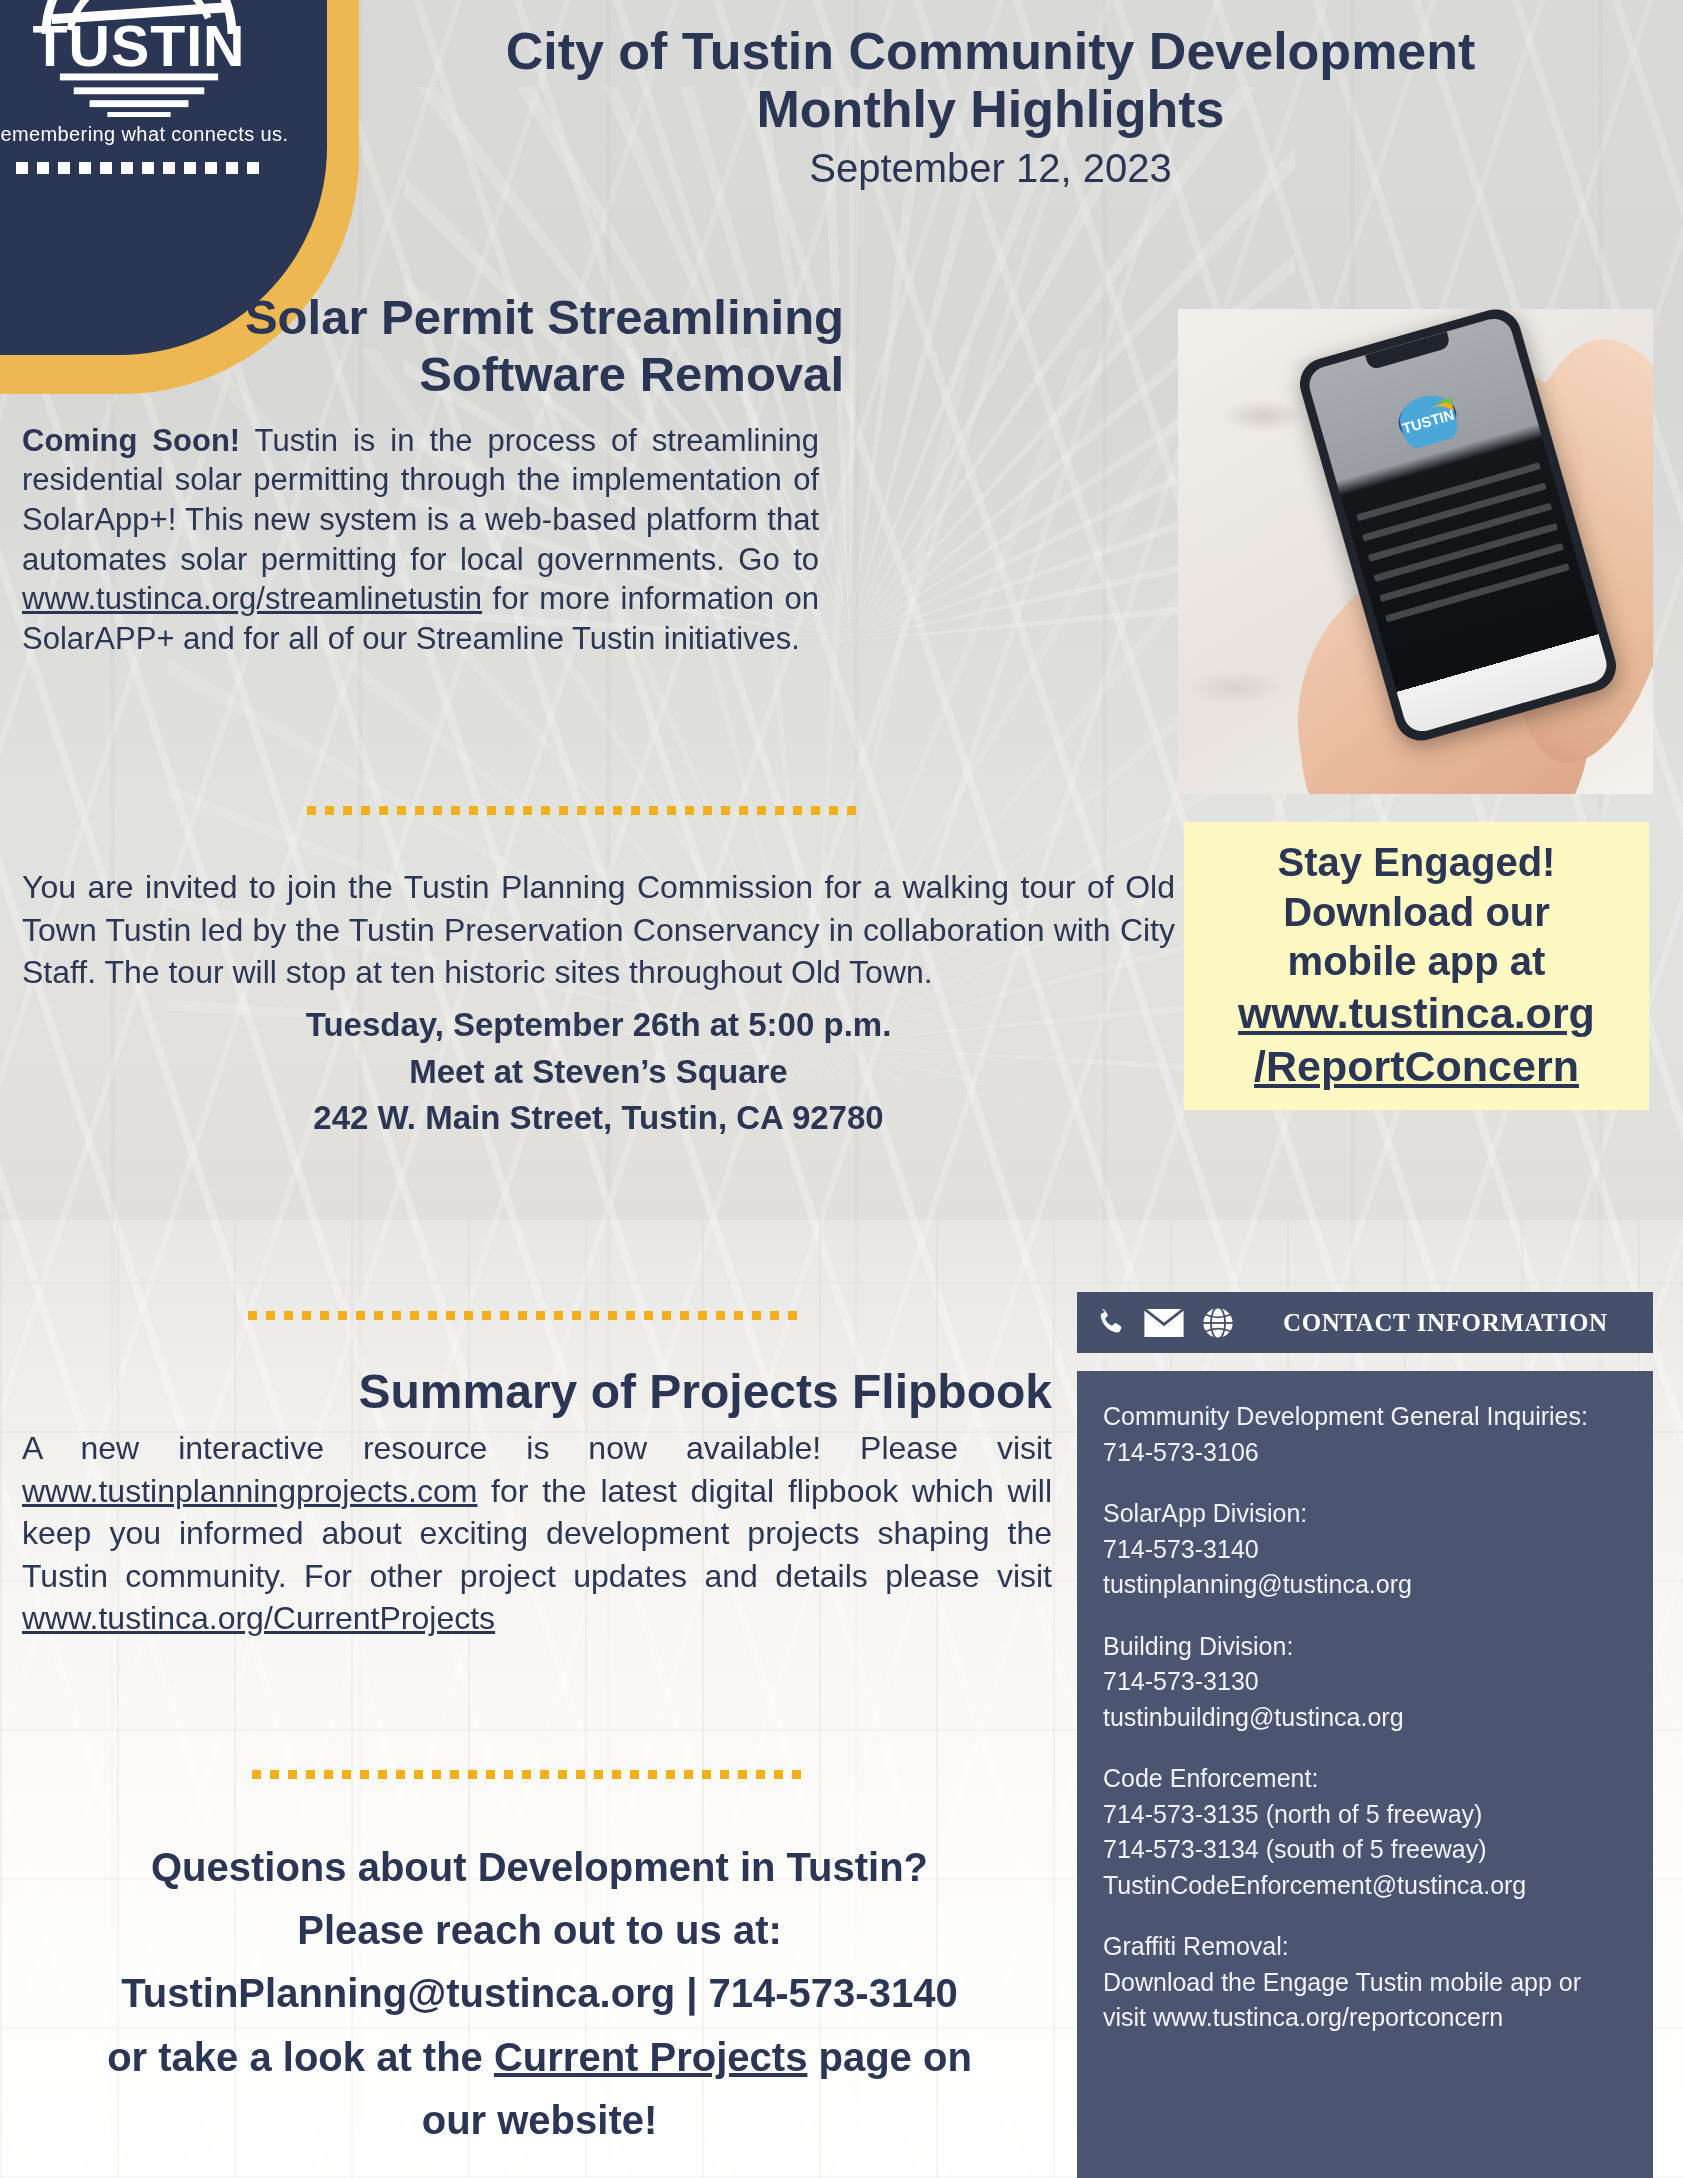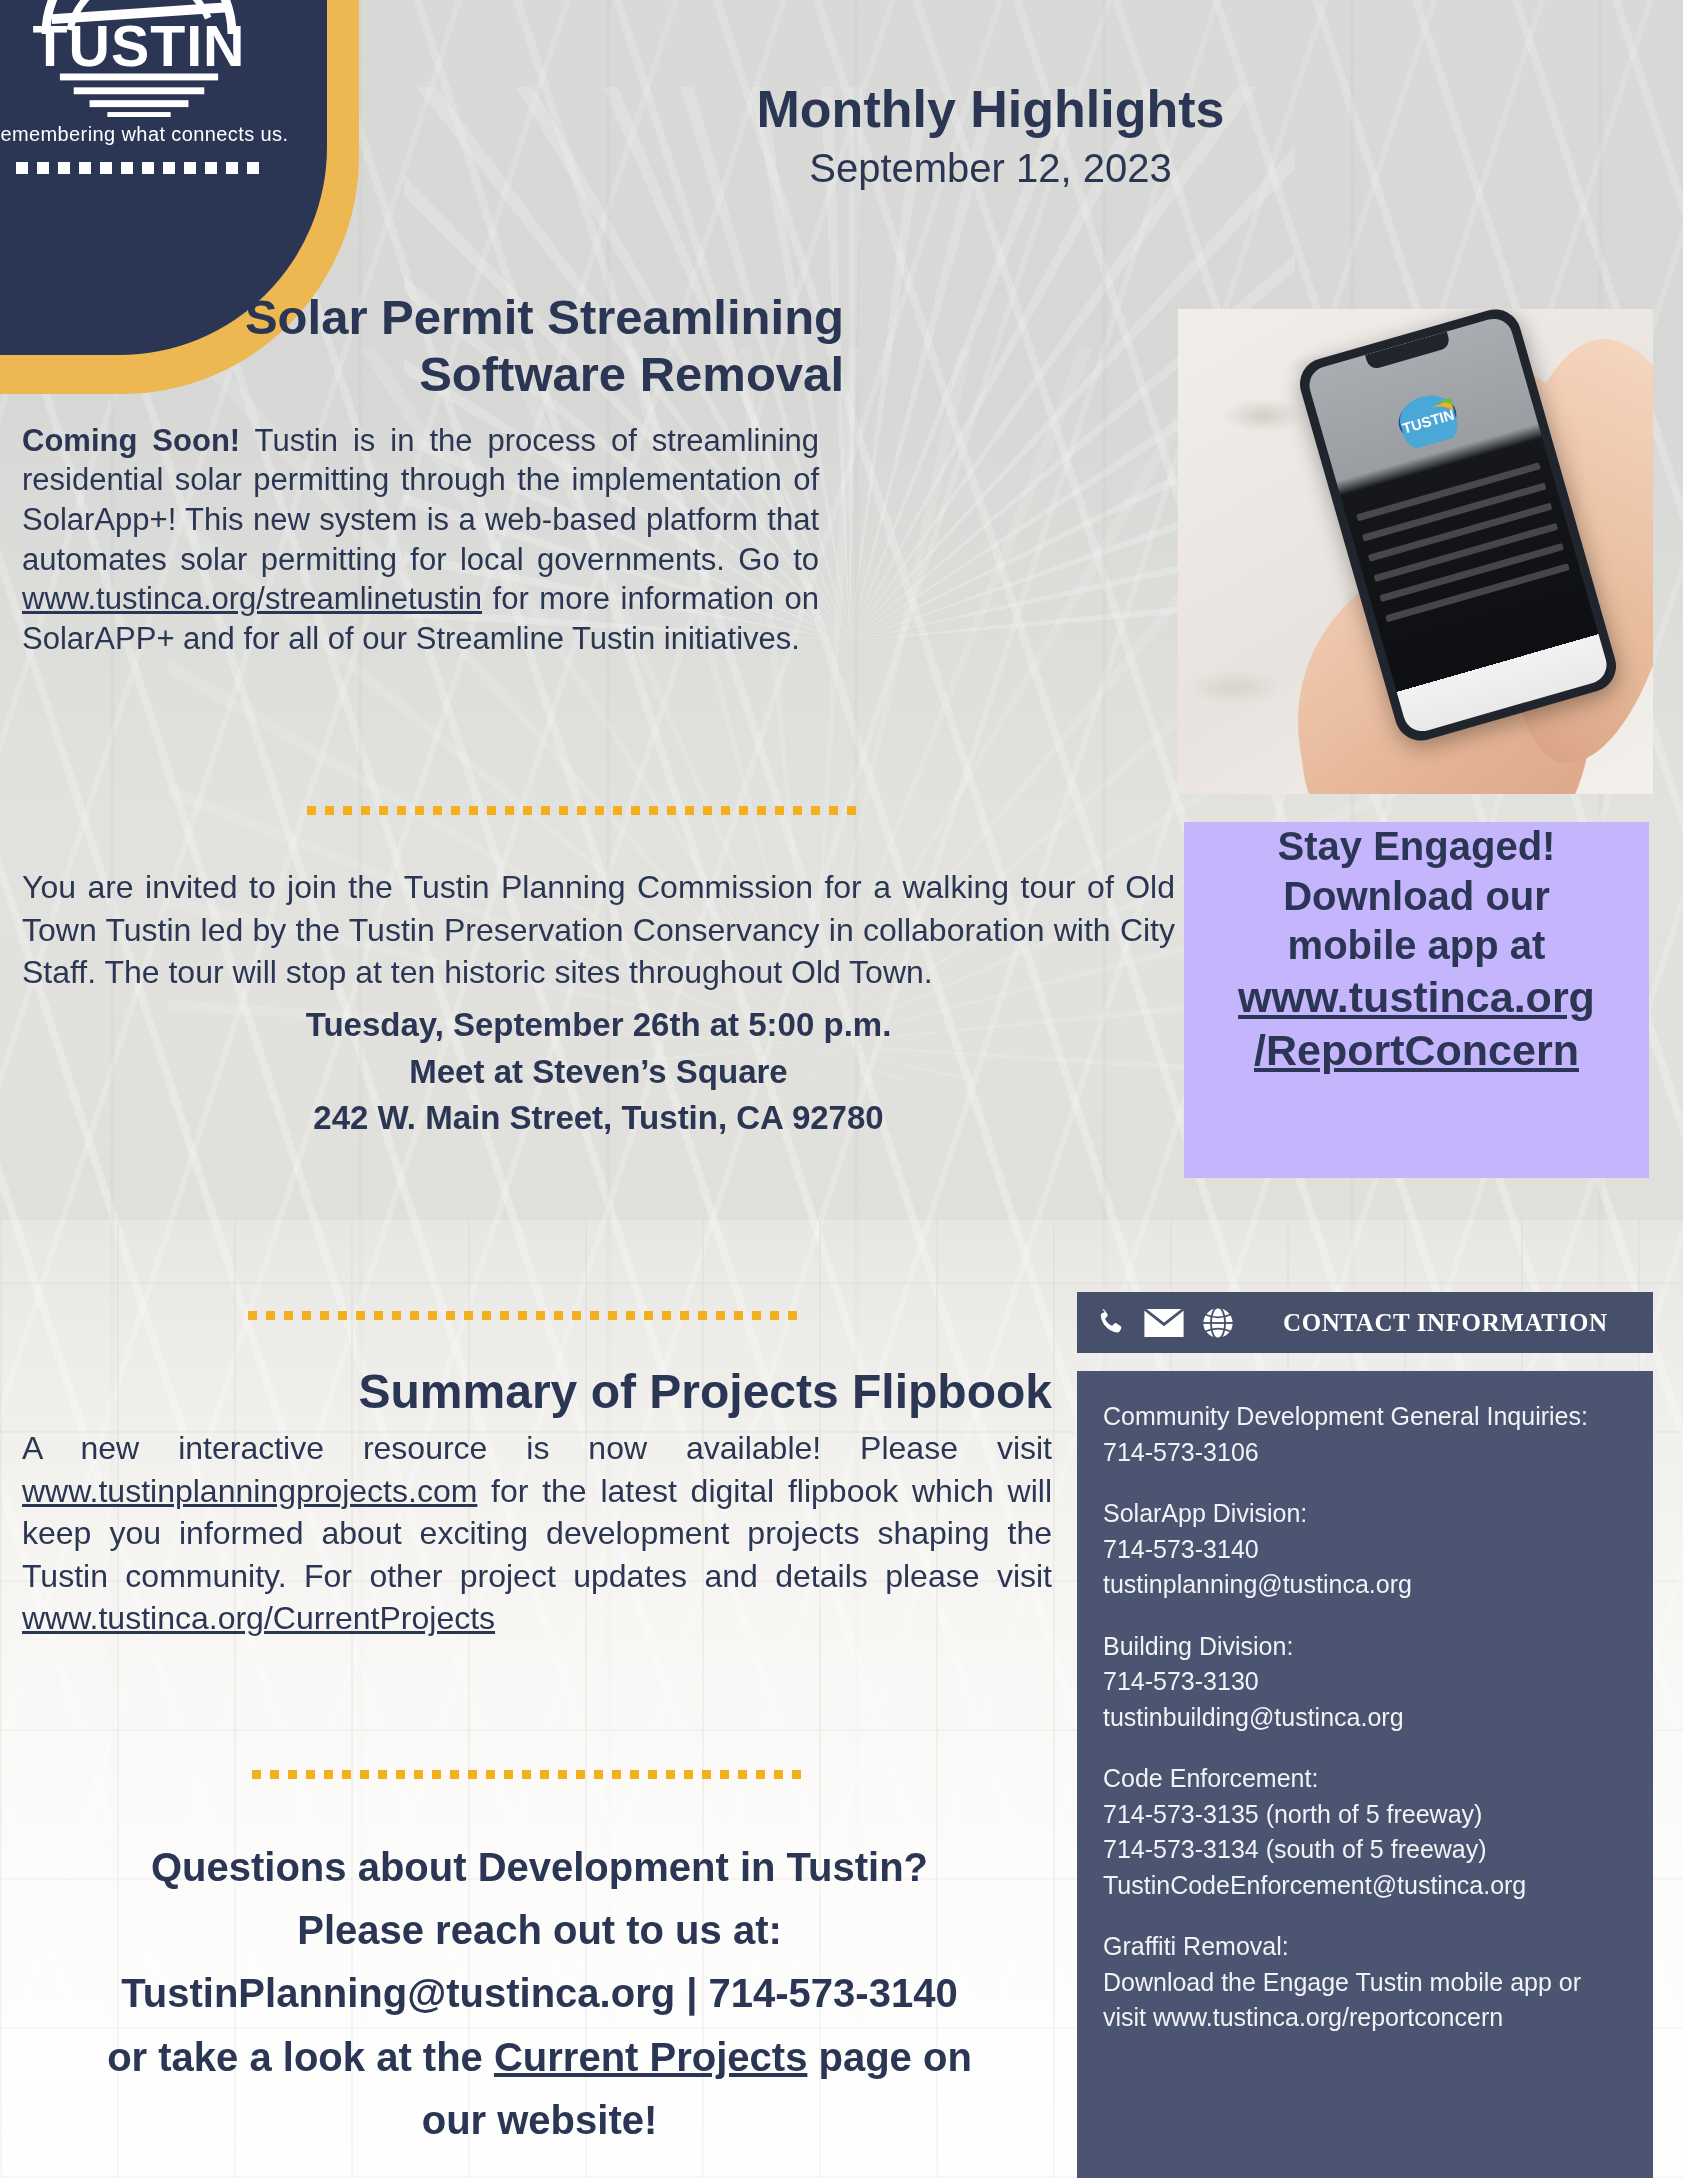--- a/index.html
+++ b/index.html
@@ -96,22 +96,22 @@
      background:#20242c;border-radius:26px;transform:rotate(-16deg);
      box-shadow:0 6px 22px rgba(0,0,0,.35);}
   .phone-screen{position:absolute;left:9px;top:9px;right:9px;bottom:9px;border-radius:19px;overflow:hidden;
      background:linear-gradient(180deg,#a9adb2 0%,#9a9ea3 30%,#15171b 34%,#0d0f12 88%,#f2f2f2 88%,#e9e9e9 100%);}
   .screen-logo{position:absolute;left:50%;top:14%;transform:translateX(-50%);width:67px;height:51px;}
   .screen-rows{position:absolute;left:10px;top:40%;right:10px;}
   .screen-rows i{display:block;height:7px;margin-bottom:14px;background:rgba(255,255,255,.22);border-radius:2px;}
   .notch{position:absolute;left:50%;top:0;transform:translateX(-50%);width:85px;height:16px;background:#20242c;border-radius:0 0 10px 10px;}
 
   
-  .engage{position:absolute;left:1184px;top:822px;width:465px;height:356px;z-index:7;
-     background:#c4b5fd;display:flex;justify-content:center;}
+  .engage{position:absolute;left:1184px;top:822px;width:465px;height:288px;z-index:7;
+     background:#fef9c3;display:flex;align-items:center;justify-content:center;}
   .engage .inner{text-align:center;font-weight:bold;color:#2b3654;font-size:40px;line-height:1.24;padding:0 10px;}
   .engage .u{text-decoration:underline;font-size:43px;}
 
   
   .divider{height:12px;background-image:
      linear-gradient(90deg,#f2b01f 0 9px, rgba(255,255,255,0) 9px 18px);
      background-size:18px 9px;background-repeat:repeat-x;background-position:0 2px;}
 
   
   .oldtown{position:absolute;left:22px;top:856px;width:1153px;z-index:6;}
@@ -181,21 +181,21 @@
       <i></i>
       <i></i>
       <i></i>
       <i></i>
       <i></i>
   </div>
 </div>
 
 <div class="header">
   <h1>
-    <br>
+    <span>City of Tustin Community Development</span><br>
     <span>Monthly Highlights</span>
   </h1>
   <div class="date">September 12, 2023</div>
 </div>
 
 <div class="left-col">
   <div class="solar-block">
     <h2 class="sect solar-head">
       <span>Solar Permit Streamlining</span><br>
       <span>Software Removal</span>

